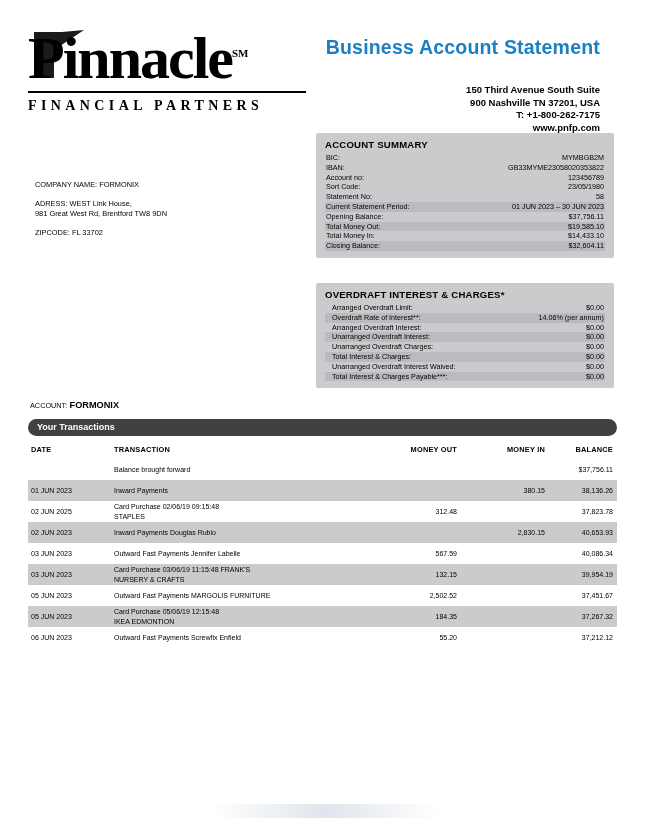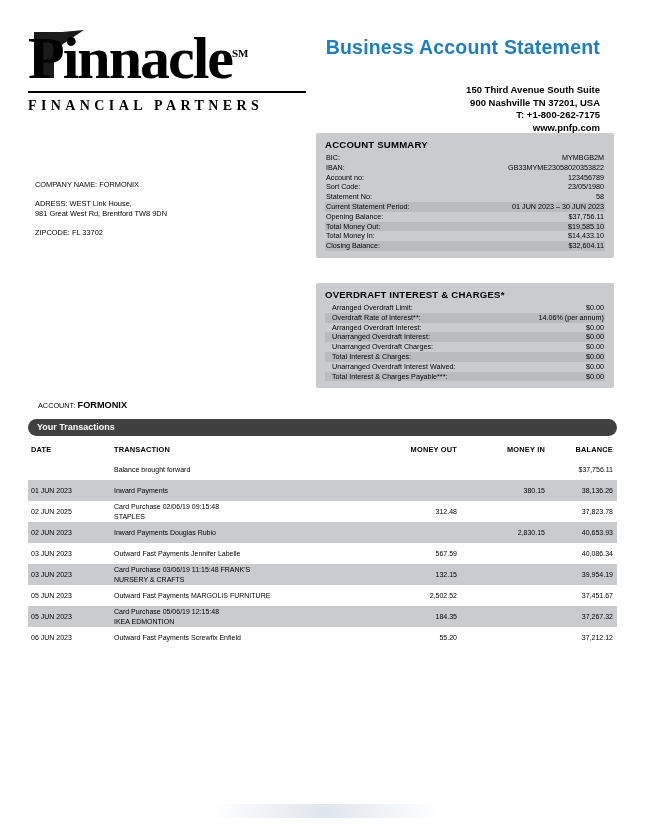--- a/index.html
+++ b/index.html
@@ -132,21 +132,20 @@
   .prow .k { text-align: left; }
   .prow .v { text-align: right; }
   .prow.indent .k { padding-left: 6px; }
 
   
   .account-line {
     position: absolute;
     left: 30px;
     top: 400px;
     font-size: 8px;
-    margin-left: 8px;
   }
   .account-line .lbl { font-size: 7.3px; }
   .account-line .val { font-weight: bold; font-size: 9.2px; }
 
   
   .tx-header {
     position: absolute;
     left: 28px;
     top: 419px;
     width: 589px;

